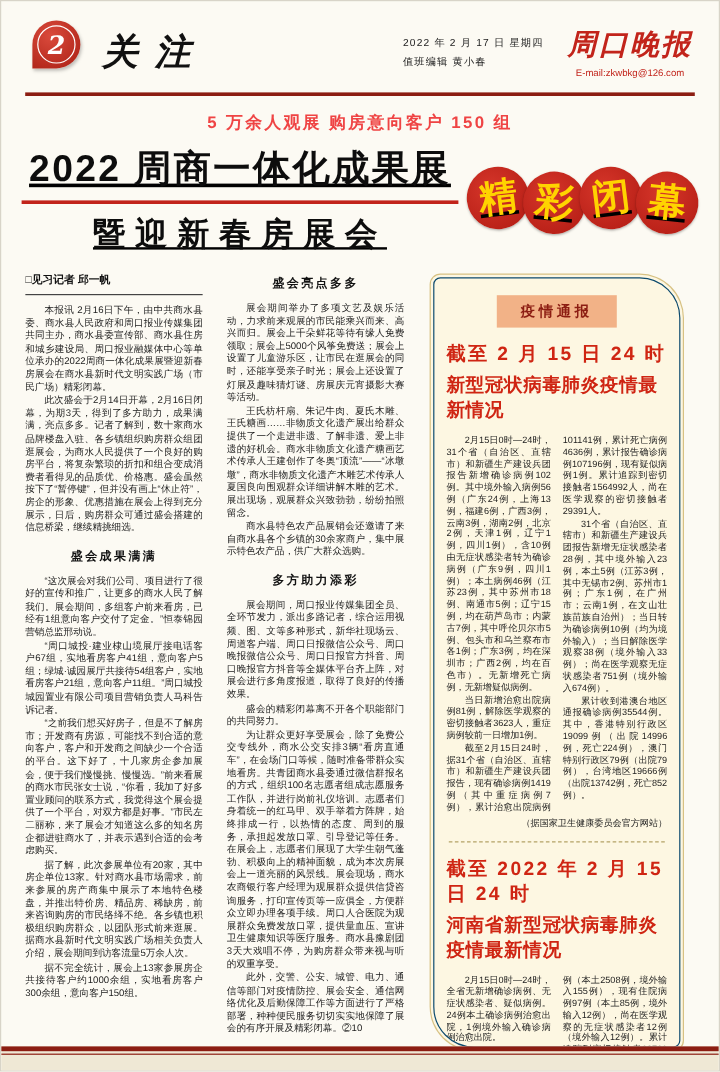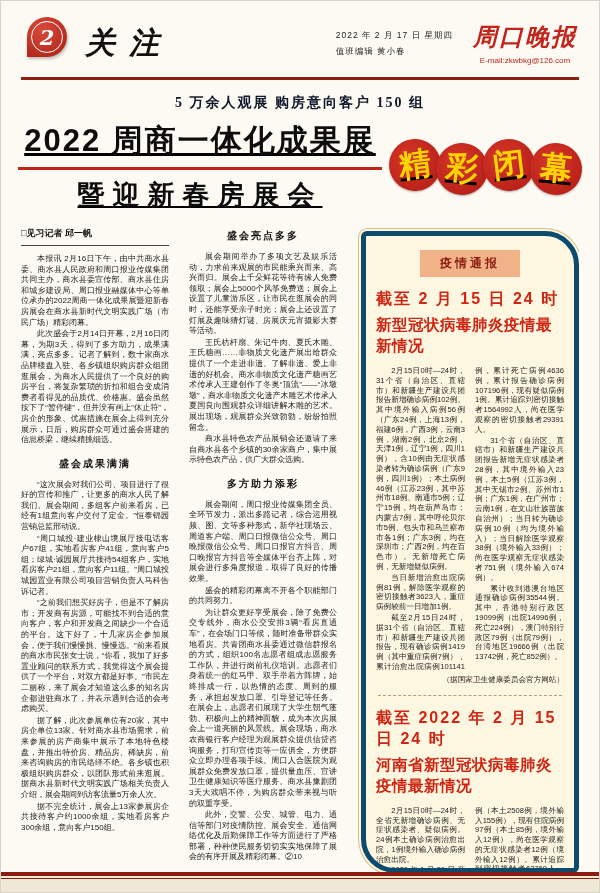--- a/index.html
+++ b/index.html
@@ -20,21 +20,21 @@
   .hdr-right { position:absolute; right:2px; top:4px; display:flex; align-items:center; gap:20px; }
   .date-block { font-size:8.5px; color:#222; line-height:16px; letter-spacing:1px; }
   .logo-block { text-align:center; }
   .masthead { color:#c2241b; font-size:24px; font-weight:900; font-style:italic; letter-spacing:2px;
               font-family:"DejaVu Serif",serif; }
   .email { color:#c2241b; font-size:8px; margin-top:3px; }
   .hdr-rule { height:3px; background:#8c1d12; margin:2px 20px 0; }
 
   
   .headline { margin-top:14px; text-align:center; }
-  .kicker { font-size:14px; font-weight:bold; color:#0f172a; letter-spacing:2px;font-family:Liberation Serif, serif; }
+  .kicker { font-size:14px; font-weight:bold; color:#ef4444; letter-spacing:2px; }
   .headline-row { display:flex; justify-content:center; align-items:center; margin-top:8px; gap:12px;text-decoration:underline; }
   .headline-text { }
   .h1 { font-size:31px; font-weight:900; color:#0d0d0d; letter-spacing:2px;
         padding:0 6px 5px; border-bottom:3px solid #c2241b; white-space:nowrap; }
   .h2 { font-size:27px; font-weight:900; color:#0d0d0d; letter-spacing:8px; margin-top:7px; }
   .seals { display:flex; }
   .seal { width:52px; height:52px; background:radial-gradient(circle at 40% 35%, #d6362a, #b01a12);
           border-radius:50%; color:#ffd400; font-size:32px; font-weight:900;
           display:flex; align-items:center; justify-content:center; margin-left:-5px;
           box-shadow:0 1px 2px rgba(0,0,0,.3); }
@@ -46,22 +46,22 @@
   .col { width:148px; overflow:hidden; }
   .byline { font-size:9px; font-weight:bold; color:#111; border-bottom:1px solid #444;
             padding-bottom:5px; margin-bottom:8px; }
   .para { font-size:8px; line-height:10.6px; text-align:justify; text-indent:2em;
           color:#1c1c1c; margin-bottom:1px; }
   .subhead { text-align:center; font-size:10px; font-weight:bold; color:#111; margin:11px 0 9px; letter-spacing:2px; }
   .subhead.first { margin-top:2px; }
 
   
   .col3 { flex:1; width:auto; }
-  .epibox { background:#fdf7e2; border:5px solid #0c4a6e; border-radius:6px 34px 6px 34px;
-            box-shadow:0 0 0 2px #fdf7e2, 0 0 0 3px #d7c183; margin:4px 0 0 4px;
+  .epibox { background:#fdf7e2; border:1px solid #0c4a6e; border-radius:6px 34px 6px 34px;
+            box-shadow:0 0 0 2px #fdf7e2, 0 0 0 3px #d7c183; margin:4px 12px 0 4px;
             padding:14px 10px 10px; height:642px; overflow:hidden; }
   .badge { width:fit-content; margin:0 auto 12px; background:#f2b287; color:#8c1d12;
            font-size:12px; font-weight:bold; letter-spacing:3px; padding:5px 20px; }
   .box-title { text-align:left; color:#cf2513; font-weight:900; }
   .box-title .t1 { font-size:16px; letter-spacing:2px; }
   .box-title .t2 { font-size:15.5px; margin-top:5px; letter-spacing:0.5px; }
   .box-body { column-count:2; column-gap:10px; margin-top:9px; }
   .box-body .para { font-size:7.6px; line-height:9.8px; }
   .source { text-align:right; font-size:7.6px; color:#1c1c1c; margin-top:3px; }
   .section-divider { border-top:1.5px dashed #b4a367; margin:10px 2px 12px; }

